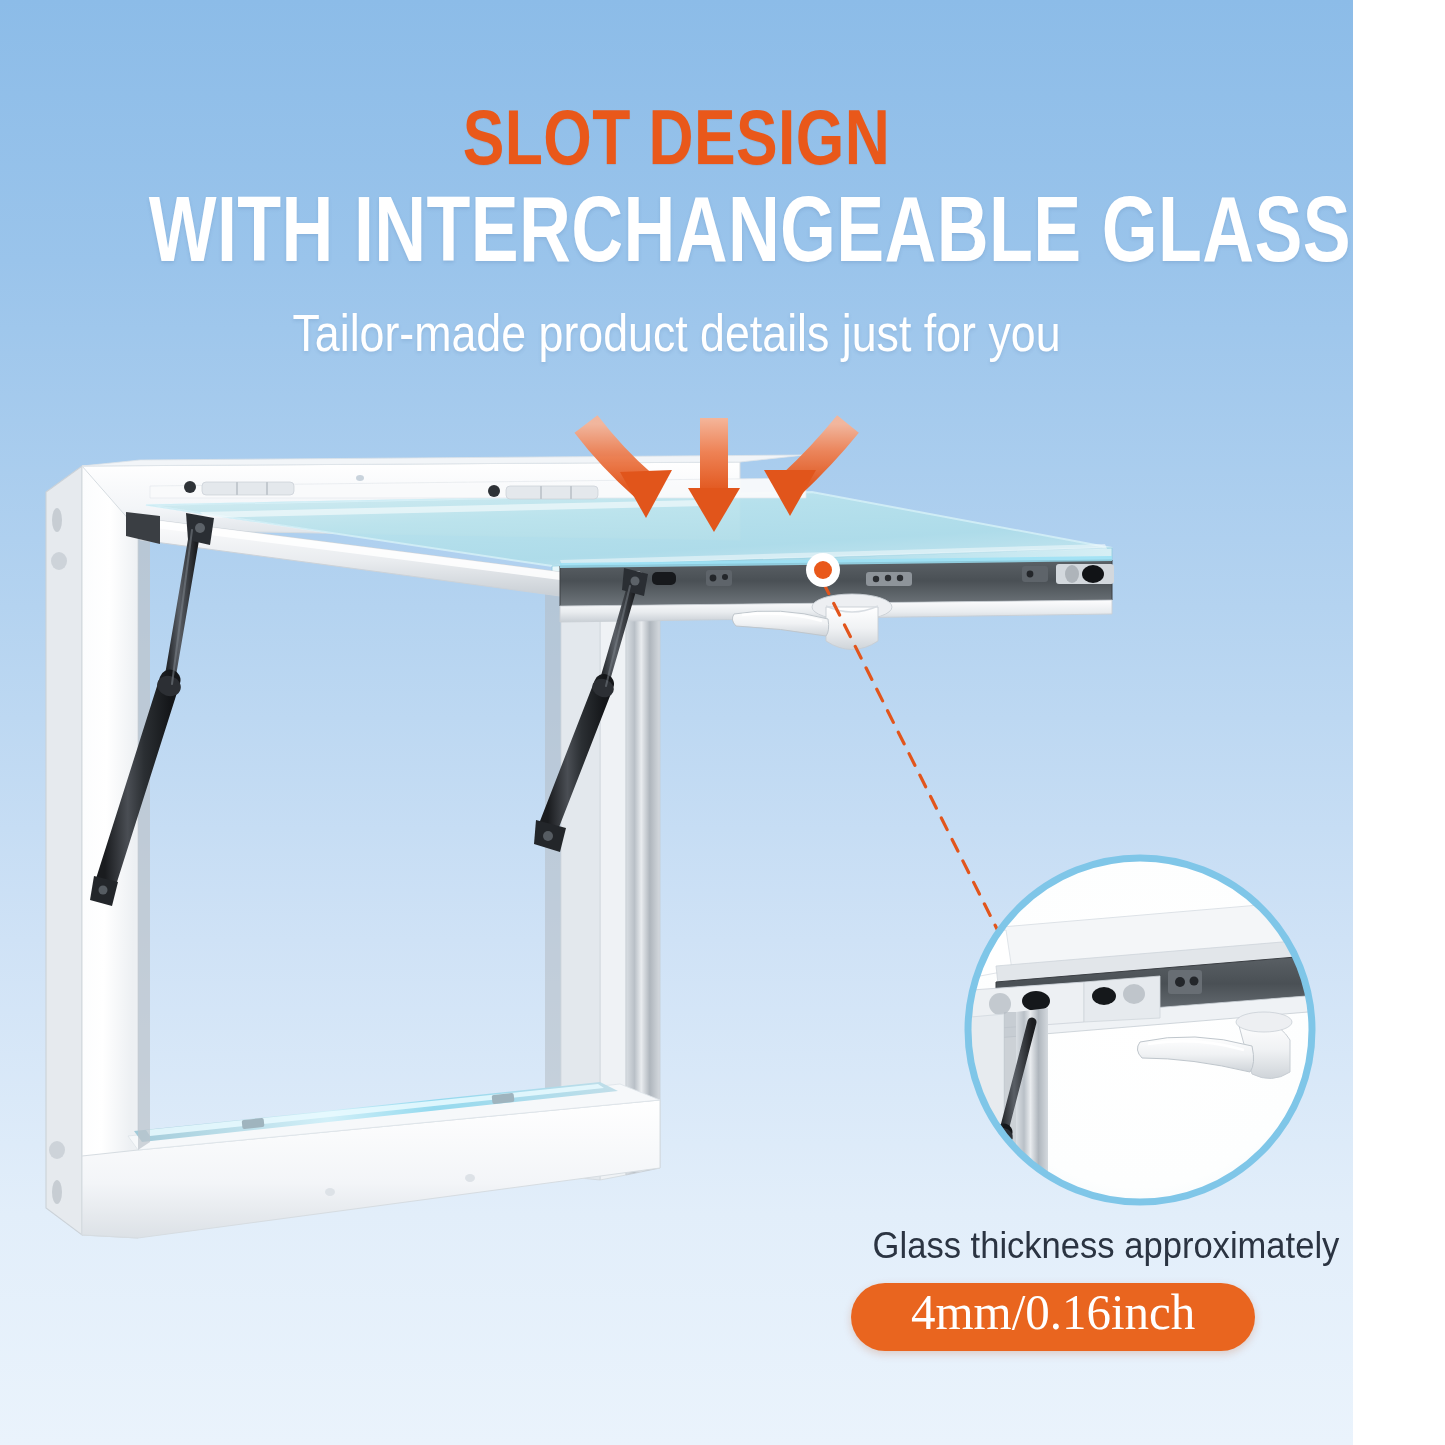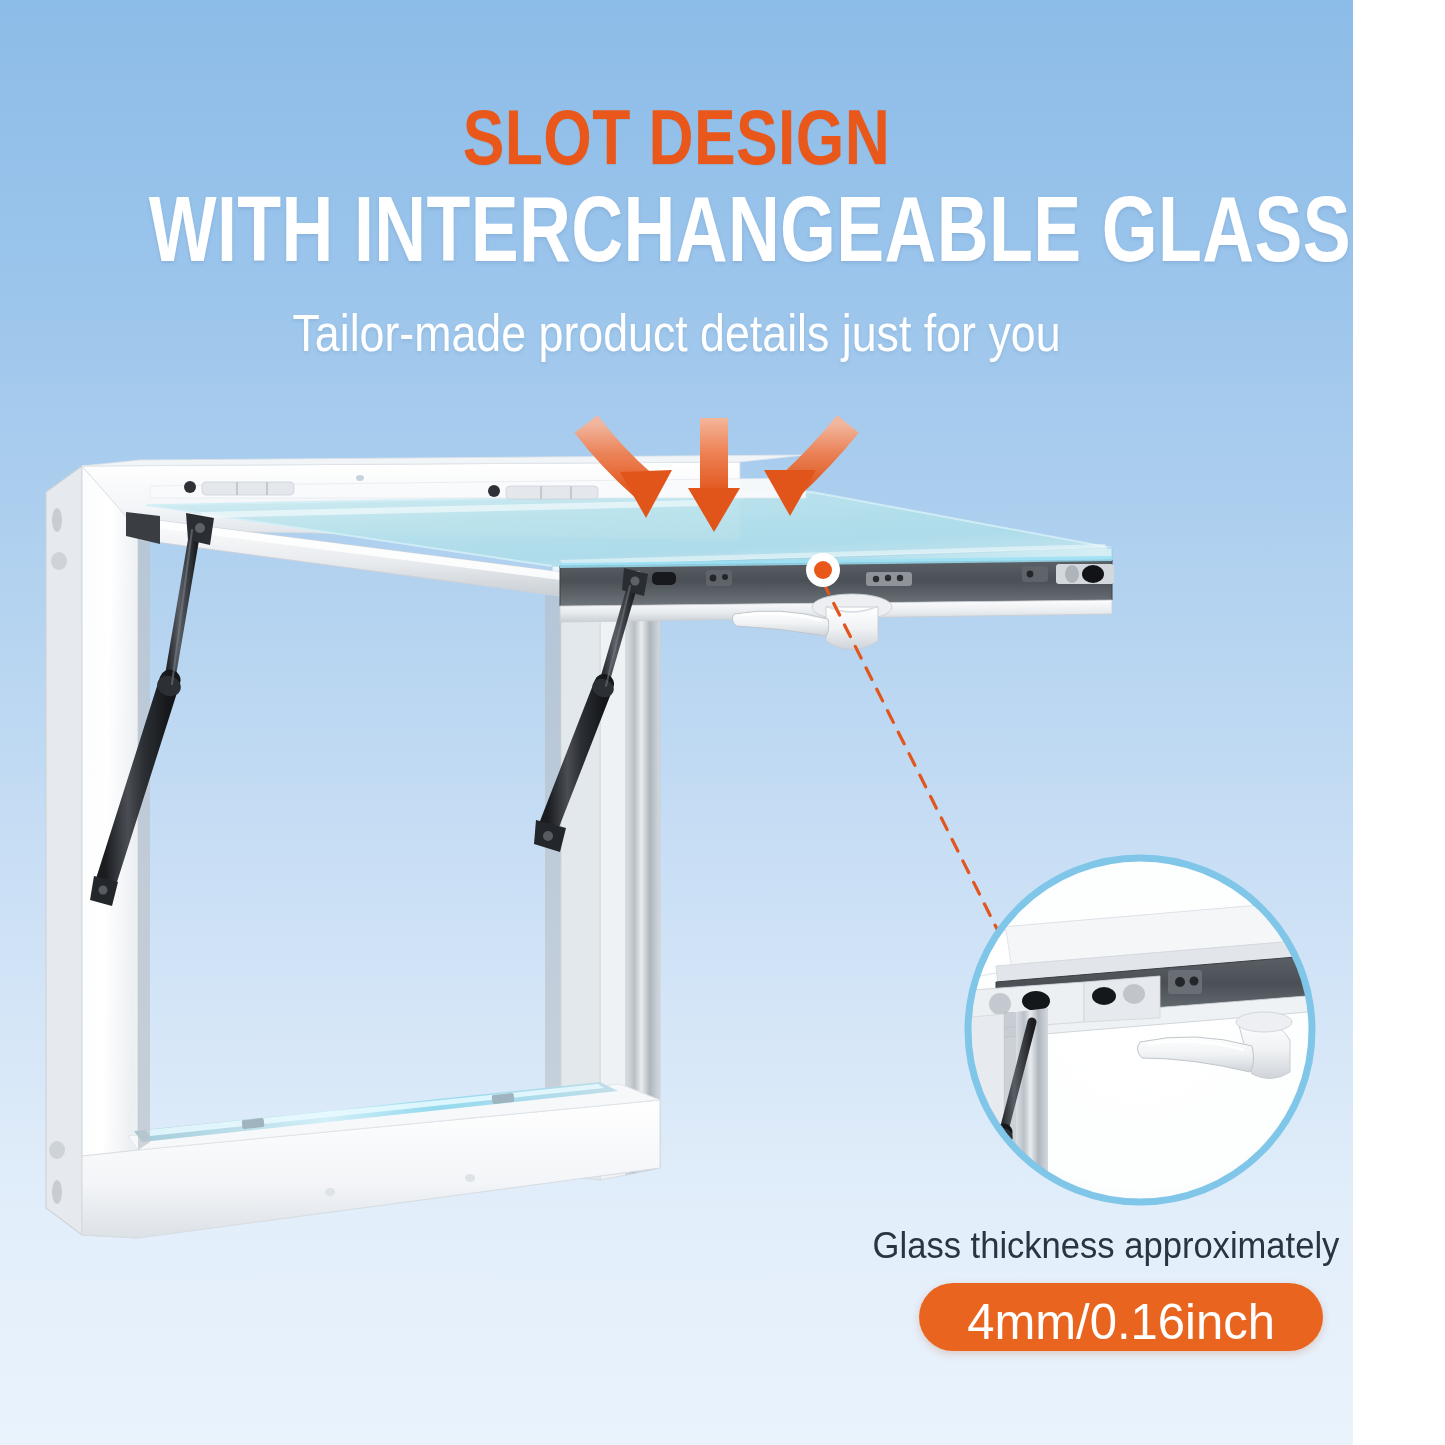--- a/index.html
+++ b/index.html
@@ -51,25 +51,26 @@
     transform:scaleX(.97);white-space:nowrap;
   }
 
   
   #thickness-label{
     position:absolute;left:846px;top:1225px;width:520px;
     text-align:center;color:#2B3442;font-size:36px;font-weight:400;
     white-space:nowrap;transform:scaleX(.96);
   }
   #thickness-pill{
-    position:absolute;left:919px;top:1283px;
+    position:absolute;left:851px;top:1283px;
     width:404px;height:68px;border-radius:34px;
     background:#E9651F;
-    display:flex;align-items:flex-end;justify-content:center;
+    display:flex;align-items:flex-start;justify-content:center;
     box-shadow:0 3px 8px rgba(180,70,10,.22);
+    font-family:Liberation Serif, serif;
   }
   #thickness-pill span{
     color:#FFFFFF;font-size:50px;font-weight:400;letter-spacing:0px;
     white-space:nowrap;transform:scaleX(.98);
   }
 </style>
 </head>
 <body>
 
 <div id="stage">

